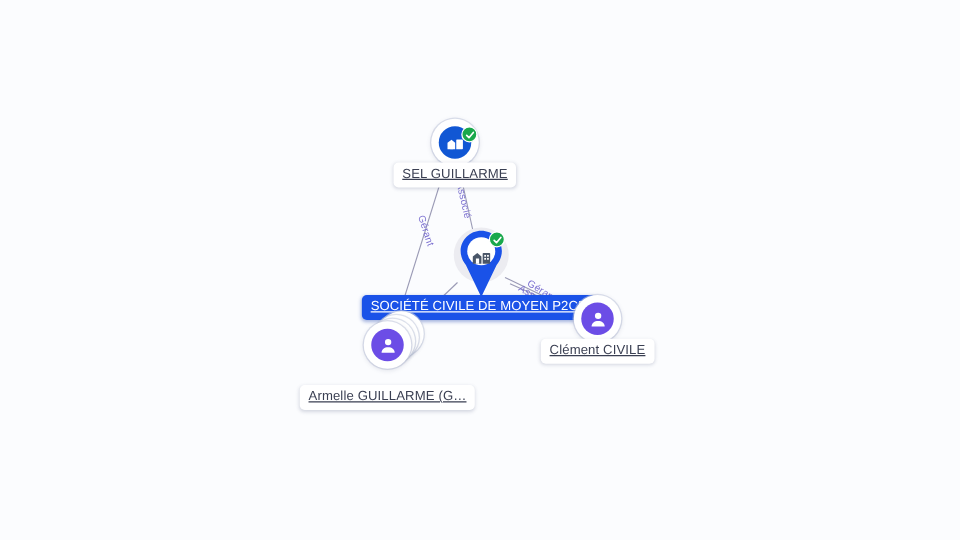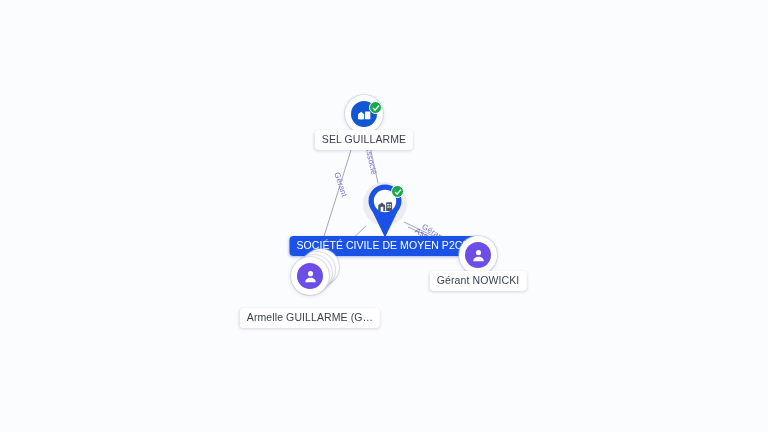--- a/index.html
+++ b/index.html
@@ -89,20 +89,21 @@
     transform:translateX(-50%);
     white-space:nowrap;
     font-size:10.5px;
     line-height:13px;
     color:#3a3f52;
     background:#ffffff;
     padding:3px 7px 4px 7px;
     border-radius:4px;
     box-shadow:0 1px 3px rgba(60,70,110,.20);
     letter-spacing:.1px;
+    text-decoration:underline;
   }
   .lbl.selected{
     background:#1a52e8;
     color:#ffffff;
     font-size:10.5px;
     font-weight:400;
     box-shadow:0 1px 3px rgba(20,60,170,.38);
     letter-spacing:.05px;
   }
 
@@ -192,21 +193,21 @@
       <div class="lbl selected" style="left: 383px; top: 236px; background: rgb(26, 82, 232); color: rgb(255, 255, 255);">SOCIÉTÉ CIVILE DE MOYEN P2CB</div>
       <div class="node circ-node" style="left: 478px; top: 255px;">
         <div class="halo"></div>
         <div class="disc person" style="background: rgb(108, 77, 230);">
           <svg width="17" height="17" viewBox="0 0 24 24" fill="#ffffff">
             <circle cx="12" cy="8" r="3.6"></circle>
             <path d="M4.6 20c0-4.1 3.3-6.3 7.4-6.3s7.4 2.2 7.4 6.3z"></path>
           </svg>
         </div>
       </div>
-      <div class="lbl" style="left: 478px; top: 271px; color: rgb(58, 63, 82);">Gérant NOWICKI</div>
+      <div class="lbl" style="left: 478px; top: 271px; color: rgb(58, 63, 82);">Clément CIVILE</div>
       <div class="node circ-node" style="left: 310px; top: 276px;">
         <div class="stack" style="width: 36px; height: 36px; left: -7px; top: -27px;"></div>
         <div class="stack" style="width: 36px; height: 36px; left: -11px; top: -24px;"></div>
         <div class="stack" style="width: 36px; height: 36px; left: -14.5px; top: -21px;"></div>
         <div class="halo"></div>
         <div class="disc person" style="background: rgb(108, 77, 230);">
           <svg width="17" height="17" viewBox="0 0 24 24" fill="#ffffff">
             <circle cx="12" cy="8" r="3.6"></circle>
             <path d="M4.6 20c0-4.1 3.3-6.3 7.4-6.3s7.4 2.2 7.4 6.3z"></path>
           </svg>

